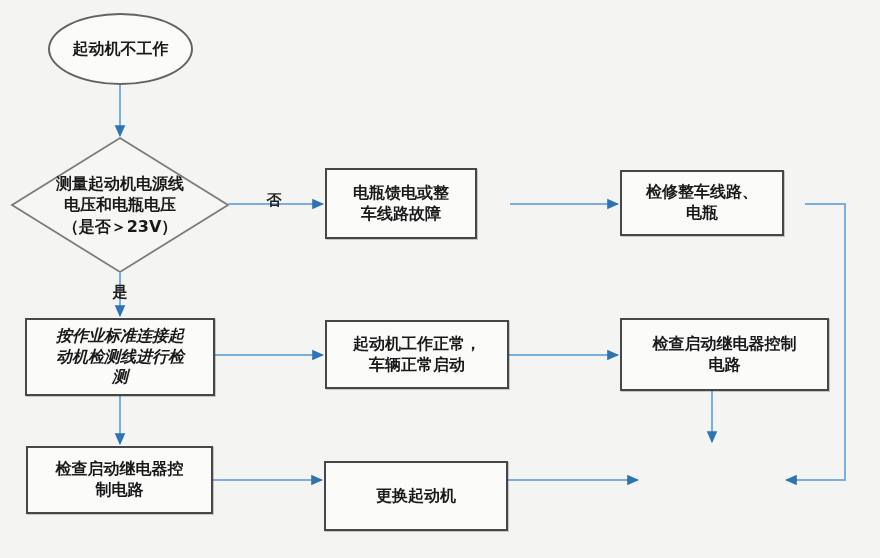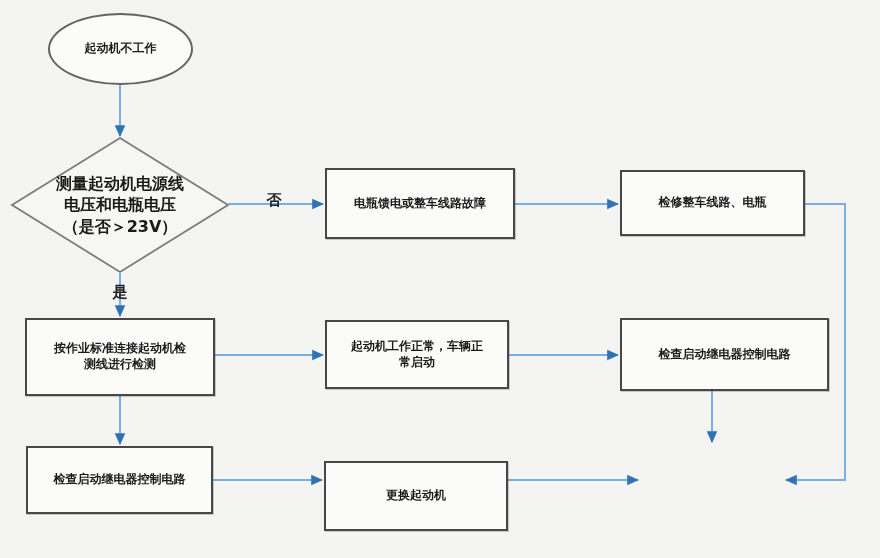--- a/index.html
+++ b/index.html
@@ -10,21 +10,21 @@
     font-family:"DejaVu Sans","Liberation Sans",sans-serif;
     overflow:hidden;
   }
   .layer{position:absolute;left:0;top:0;width:880px;height:558px;}
   .node{
     position:absolute;
     display:flex;align-items:center;justify-content:center;
     text-align:center;
     color:#1a1a1a;
     font-weight:bold;
-    font-size:12px;
+    font-size:16px;
     line-height:1.3;
     box-sizing:border-box;
   }
   .rect{
     background:#fbfbfa;
     border:2px solid #474747;
     box-shadow:1px 1px 0 rgba(60,60,60,.25);
     padding:4px 24px;
   }
   .terminator{
@@ -79,29 +79,29 @@
   </div>
 
   <div class="diamond-text" style="left:50px;top:160px;width:140px;height:90px;">
     <span>测量起动机电源线电压和电瓶电压（是否＞23V）</span>
   </div>
 
   <div class="edge-label" style="left:274px;top:200px;">否</div>
 
   <div class="edge-label" style="left:120px;top:292px;">是</div>
 
-  <div class="node rect" style="left:325px;top:168px;width:190px;height:71px;">
+  <div class="node rect" style="left:325px;top:168px;width:152px;height:71px;">
     <span>电瓶馈电或整车线路故障</span>
   </div>
 
-  <div class="node rect" style="left:620px;top:170px;width:185px;height:66px;">
+  <div class="node rect" style="left:620px;top:170px;width:164px;height:66px;">
     <span>检修整车线路、电瓶</span>
   </div>
 
-  <div class="node rect" style="left:25px;top:318px;width:190px;height:78px;">
+  <div class="node rect" style="left:25px;top:318px;width:190px;height:78px;font-style:italic;">
     <span>按作业标准连接起动机检测线进行检测</span>
   </div>
 
   <div class="node rect" style="left:325px;top:320px;width:184px;height:69px;">
     <span>起动机工作正常，车辆正常启动</span>
   </div>
 
   <div class="node rect" style="left:620px;top:318px;width:209px;height:73px;">
     <span>检查启动继电器控制电路</span>
   </div>

